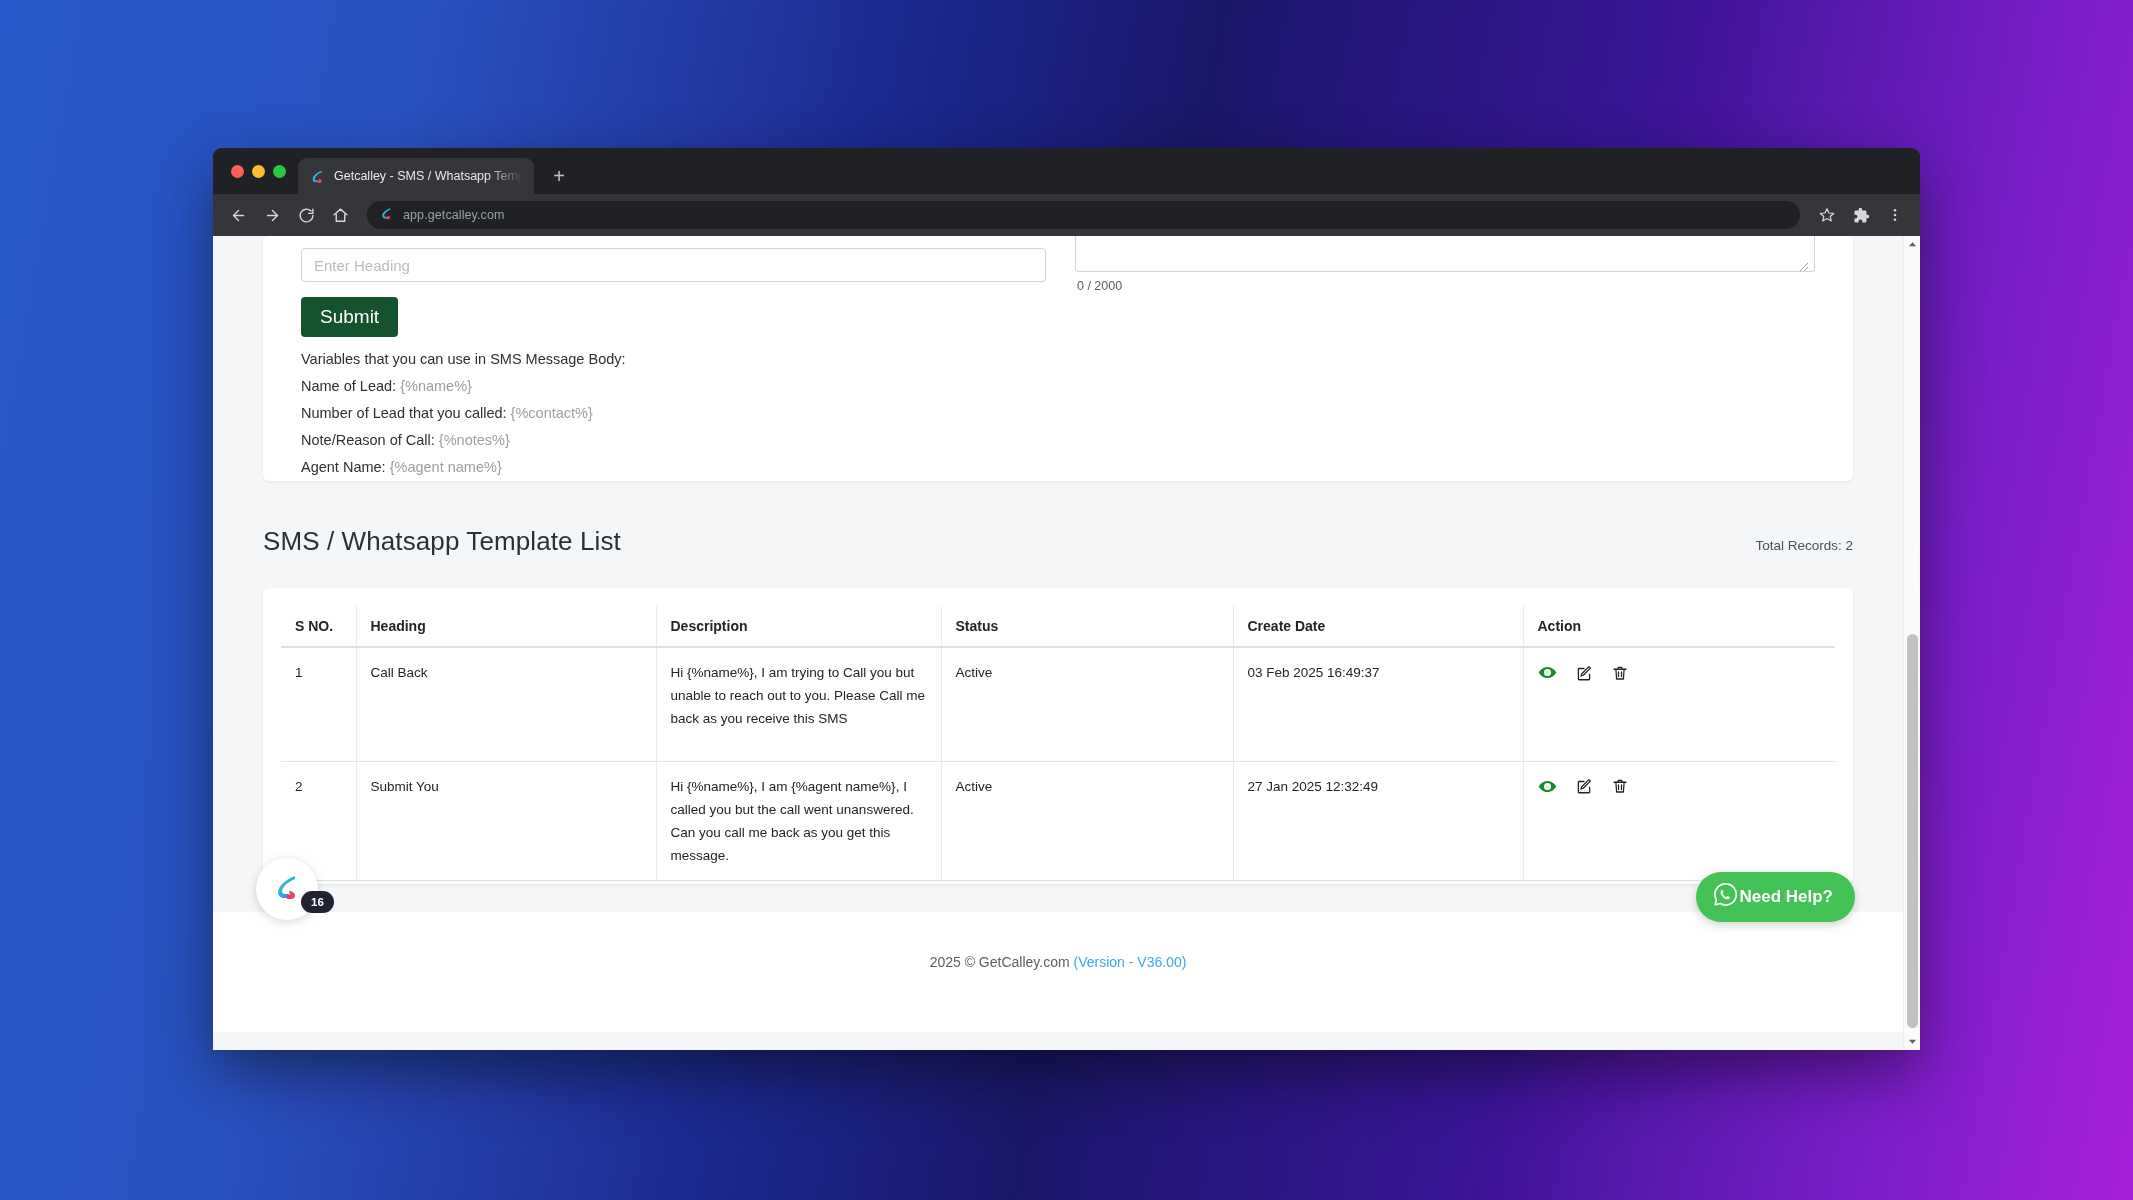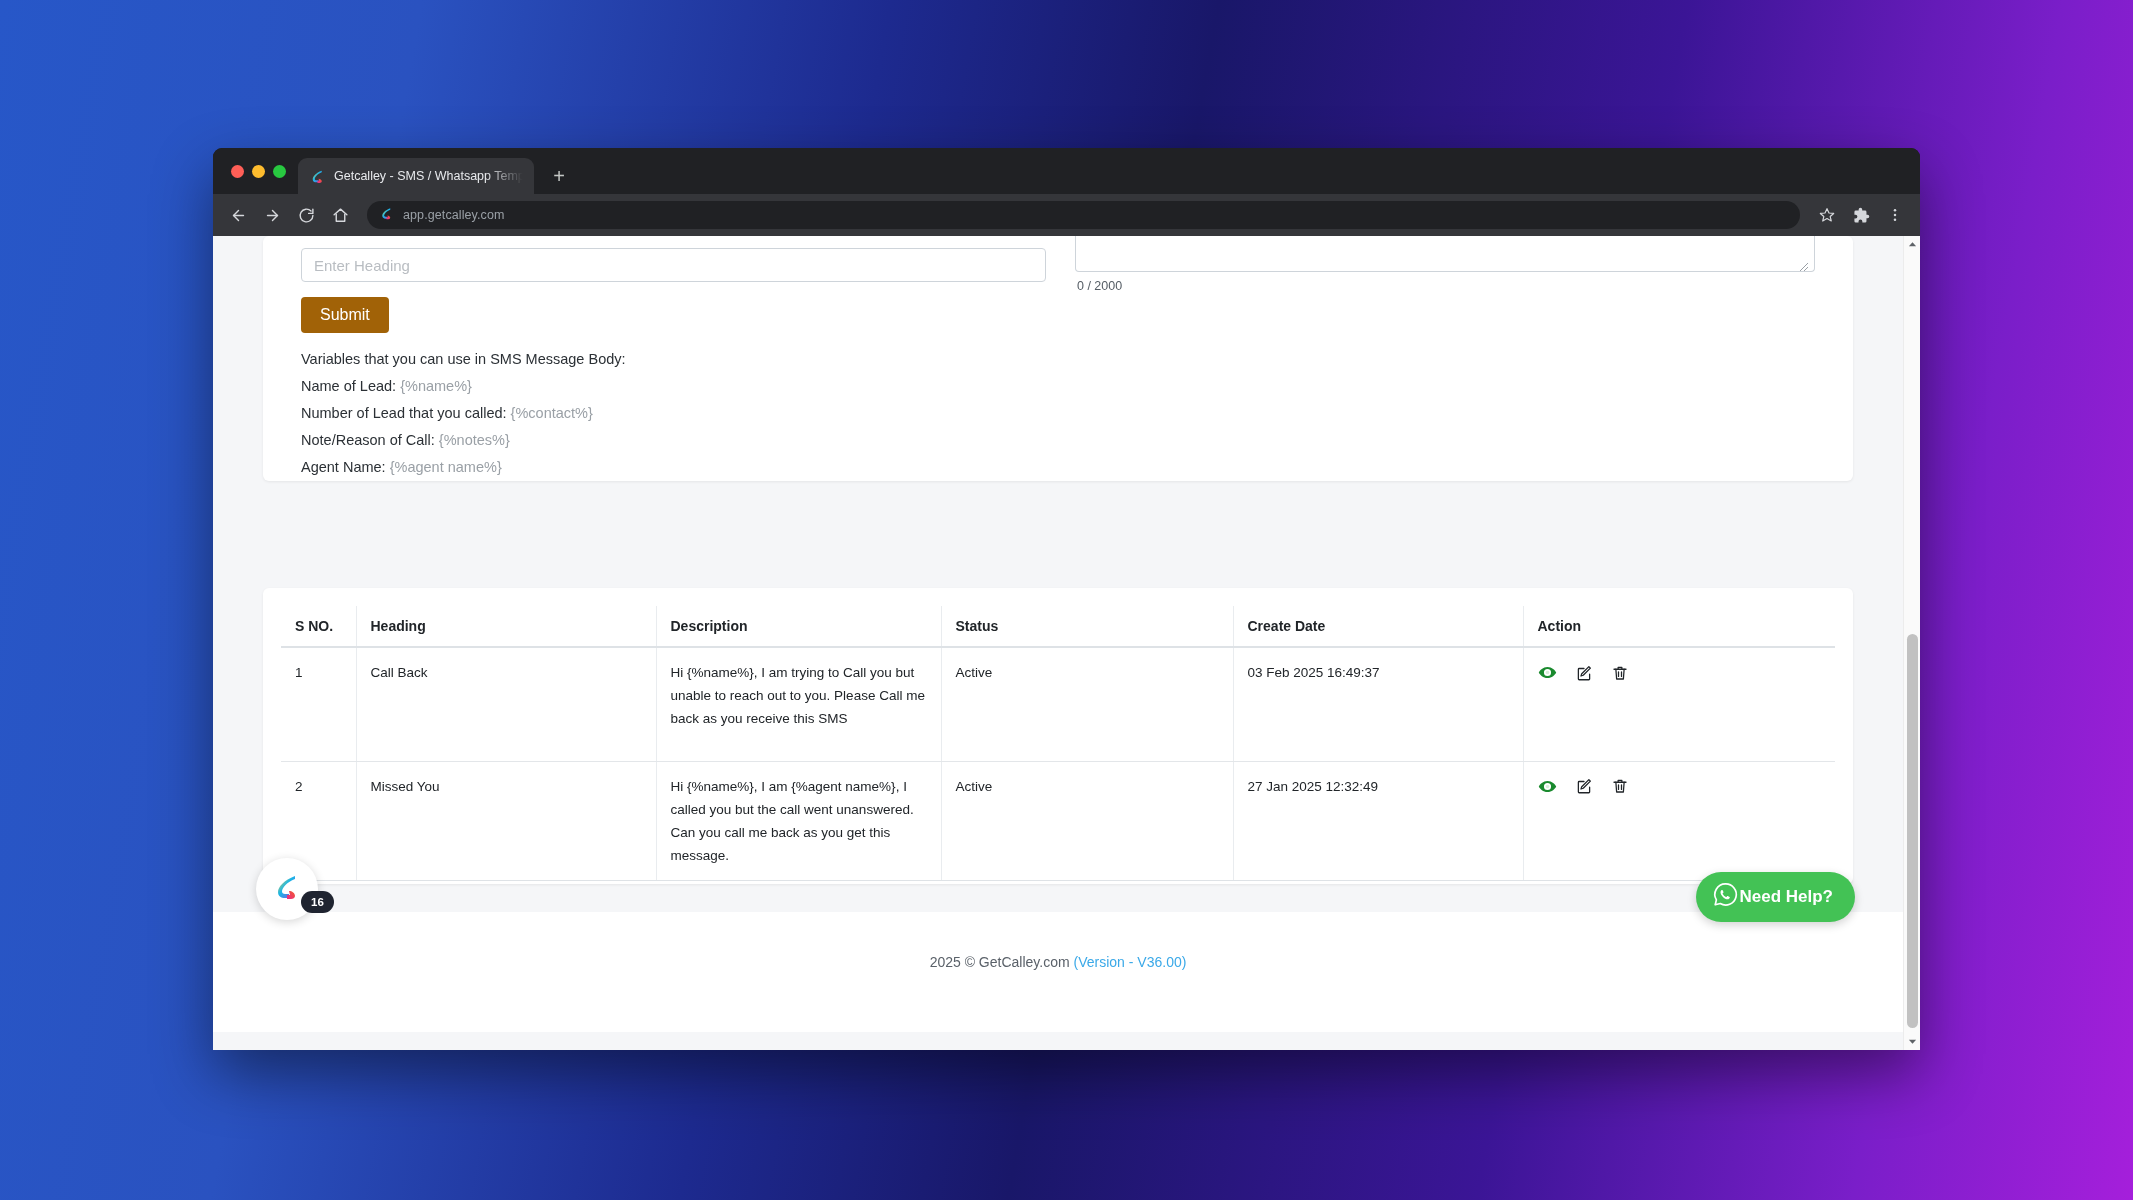--- a/index.html
+++ b/index.html
@@ -109,22 +109,22 @@
     width: 10px; height: 10px; pointer-events: none;
     color: #9aa0a6;
   }
   .counter {
     position: absolute; left: 814px; top: 43px;
     font-size: 12.5px; color: #555d65;
   }
 
   .submit-btn {
     position: absolute; left: 38px; top: 61px;
-    background: #a16207; color: #fff; border: none; border-radius: 4px;
-    font-family: inherit; font-size: 16px; font-weight: 400;
+    background: #14532d; color: #fff; border: none; border-radius: 4px;
+    font-family: inherit; font-size: 19px; font-weight: 400;
     padding: 9px 19px; cursor: pointer;
   }
 
   .vars { position: absolute; left: 38px; top: 110px; font-size: 14.5px; line-height: 27px; color: #2b3035; }
   .vars .lead { font-weight: 400; }
   .vars .lbl { font-weight: 400; }
   .vars .tok { color: #9aa0a6; }
 
   
   .list-head {
@@ -343,20 +343,24 @@
               <span class="tok">{%notes%}</span>
             </div>
             <div>
               <span class="lbl">Agent Name:</span>
               <span class="tok">{%agent name%}</span>
             </div>
           </div>
         </div>
       </div>
 
+      <div class="list-head">
+        <div class="list-title">SMS / Whatsapp Template List</div>
+        <div class="total-records">Total Records: 2</div>
+      </div>
 
       <div class="table-card">
         <table>
           <thead>
             <tr>
               <th class="col-sno">S NO.</th>
               <th class="col-heading">Heading</th>
               <th class="col-desc">Description</th>
               <th class="col-status">Status</th>
               <th class="col-date">Create Date</th>
@@ -390,21 +394,21 @@
                         <path d="M9.5 7V4.5h5V7"></path>
                         <path d="M6.5 7l1 13h9l1-13"></path>
                         <path d="M10 10.5v6M14 10.5v6"></path>
                       </svg>
                   </span>
                 </div>
               </td>
             </tr>
             <tr>
               <td>2</td>
-              <td>Missed You</td>
+              <td>Submit You</td>
               <td>Hi {%name%}, I am {%agent name%}, I called you but the call went unanswered. Can you call me back as you get this message.</td>
               <td>Active</td>
               <td>27 Jan 2025 12:32:49</td>
               <td>
                 <div class="actions">
                   <span class="act-icon">
                     <svg width="19" height="19" viewBox="0 0 24 24" fill="#1a8a2e">
                         <path d="M12 5C6.5 5 2.3 9.1 1 12c1.3 2.9 5.5 7 11 7s9.7-4.1 11-7c-1.3-2.9-5.5-7-11-7zm0 11.5A4.5 4.5 0 1 1 16.5 12 4.5 4.5 0 0 1 12 16.5z"></path>
                         <circle cx="12" cy="12" r="2.3" fill="#d8f0da"></circle>
                       </svg>

